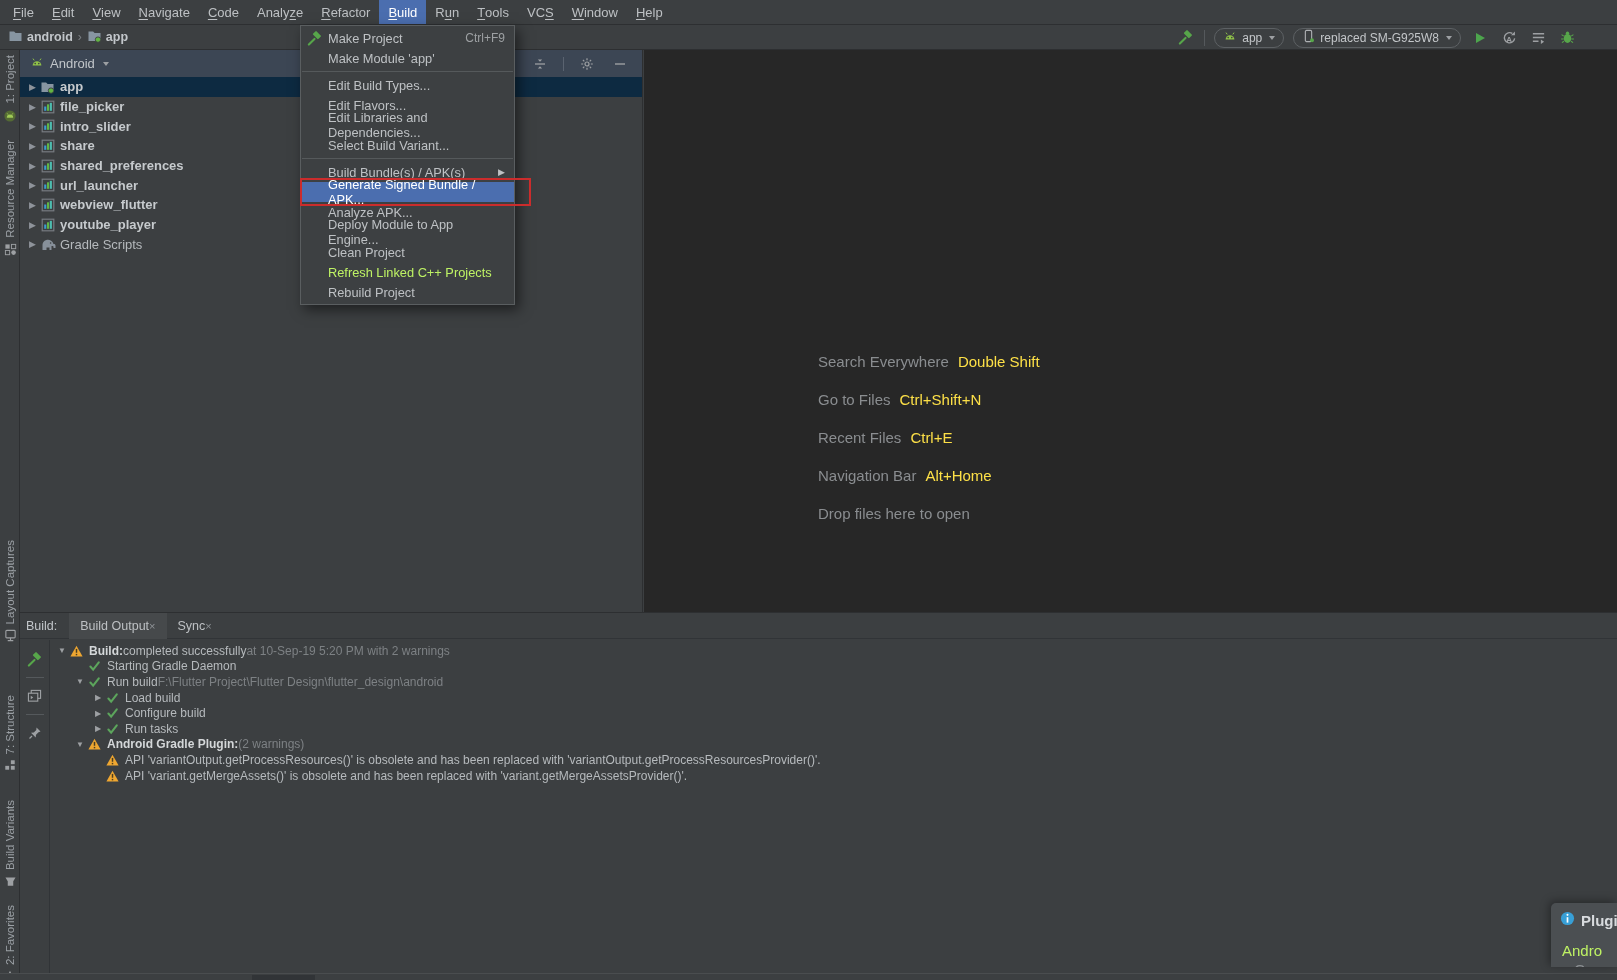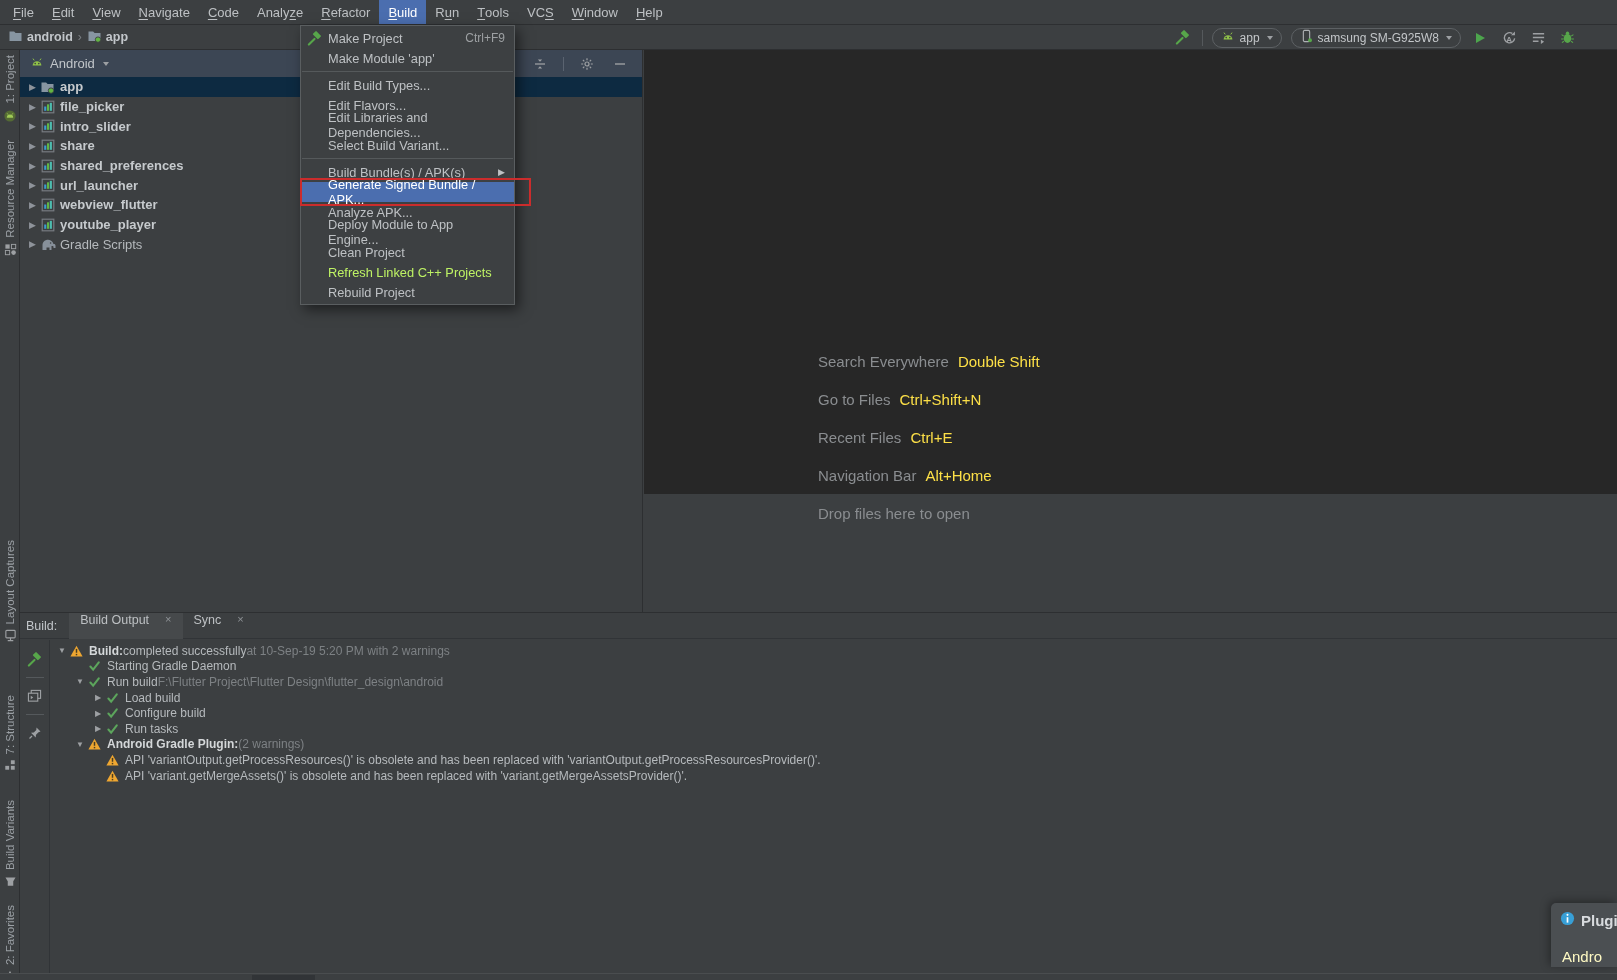--- a/index.html
+++ b/index.html
@@ -35,31 +35,31 @@
   .pp-header{height:27px;background:#3c4654;display:flex;align-items:center;padding:0 12px 0 10px;gap:6px;color:#c2c6ca}
   .pp-tools{margin-left:auto;display:flex;align-items:center;gap:13px}
   .pp-sep{width:1px;height:14px;background:#5a6370}
   .trow{display:flex;align-items:center;height:19.7px;padding-left:6px}
   .trow.selected{background:#0d2a41}
   .trow .arrow{color:#8e939a;font-size:9px;width:13px;text-align:center;flex:none}
   .trow .ticon{width:17px;display:flex;justify-content:center;flex:none;margin-right:4px}
   .trow .tlabel{font-weight:bold;color:#c6cacd}
   .trow .tlabel.plain{font-weight:normal;color:#b5b9bc}
   
-  .editor{position:absolute;left:644px;top:50px;right:0;height:444px;background:#272727}
+  .editor{position:absolute;left:644px;top:50px;right:0;height:562px;background:#272727}
   .shortcuts{position:absolute;left:174px;top:300px;display:flex;flex-direction:column;gap:15px;font-size:15px}
   .sline{height:23px;display:flex;align-items:center;gap:9px;white-space:nowrap}
   .saction{color:#8a8d90}
   .skeys{color:#fde047}
   
   .build-panel{position:absolute;left:20px;top:613px;right:0;bottom:7px;background:#3c3f41}
   .bp-top{position:absolute;left:-20px;right:0;top:-1px;height:1px;background:#2d2f31}
   .bp-header{height:26px;display:flex;align-items:center;font-size:12.5px;color:#c2c6ca;border-bottom:1px solid #313437}
   .bp-label{padding:0 12px 0 6px}
-  .bp-tab{height:26px;display:flex;padding:0 11px;gap:16px;color:#bdc0c3}
+  .bp-tab{height:26px;display:flex;align-items:center;padding:0 11px;gap:0;color:#bdc0c3}
   .bp-tab.active{background:#46494b}
   .tab-close{color:#8f9397;font-size:11px}
   .bp-strip{position:absolute;left:0;top:27px;bottom:0;width:30px;border-right:1px solid #313437;
             display:flex;flex-direction:column;align-items:center;padding-top:9px;gap:8px}
   .strip-sep{width:18px;height:1px;background:#55595c}
   .bp-content{position:absolute;left:31px;top:27px;right:0;bottom:0;padding-top:3px;font-size:12px;color:#b6babd;overflow:hidden}
   .brow{display:flex;align-items:center;height:15.6px;white-space:nowrap}
   .brow .arr{width:14px;font-size:8px;color:#9da0a3;text-align:center;flex:none}
   .brow .ic{width:15px;display:flex;justify-content:center;flex:none;margin-right:5px}
   .seg-b{font-weight:bold;color:#d4d7d9}
@@ -76,21 +76,21 @@
   .menu-sep{height:1px;background:#55595b;margin:3px 1px}
   .annotation{position:absolute;left:-1px;right:-17px;top:-4px;bottom:-4px;border:2px solid #cb2c2c;pointer-events:none;z-index:12}
   
   .statusbar{position:absolute;left:0;right:0;bottom:0;height:7px;background:#3c3f41;border-top:1px solid #4a4d4f;z-index:3}
   .sb-block{position:absolute;left:252px;width:63px;top:1px;bottom:0;background:#313437}
   .notification{position:absolute;left:1551px;top:903px;right:0;height:64px;background:#4b4f52;
                 border-top-left-radius:5px;box-shadow:-2px -2px 8px rgba(0,0,0,.35);z-index:6;
                 padding:8px 0 0 9px;font-size:15px;overflow:hidden}
   .ntitle-row{display:flex;align-items:center;gap:6px}
   .ntitle{font-weight:bold;color:#d8dbde;white-space:nowrap}
-  .nline2{color:#fef9c3;margin:19px 0 0 2px;white-space:nowrap}
+  .nline2{color:#bef264;margin:13px 0 0 2px;white-space:nowrap}
   .nline3{color:#8d9194;margin:2px 0 0 14px;white-space:nowrap}
 </style>
 </head>
 <body>
 
 <div id="app">
 
   <div class="menubar" id="menubar">
       <div class="mitem"><u>F</u>ile</div>
       <div class="mitem"><u>E</u>dit</div>
@@ -140,21 +140,21 @@
               <circle cx="8.8" cy="7.6" r=".8" fill="#3c3f41"></circle>
             </svg></span>
         <span>app</span>
         <span class="caret"></span>
       </span>
       <span class="combo">
         <span id="combo-phone"><svg width="13" height="14" viewBox="0 0 14 14">
               <rect x="3.6" y="1" width="6.8" height="12" rx="1.3" fill="none" stroke="#aeb1b4" stroke-width="1.2"></rect>
               <circle cx="10.8" cy="11.6" r="2.1" fill="#57a64a"></circle>
             </svg></span>
-        <span>samsung SM-G925W8</span>
+        <span>replaced SM-G925W8</span>
         <span class="caret"></span>
       </span>
       <span class="icnbtn" id="tb-play">
           <svg width="14" height="14" viewBox="0 0 14 14">
             <path d="M3 2l9 5-9 5z" fill="#4da54d"></path>
           </svg>
         </span>
       <span class="icnbtn" id="tb-apply">
           <svg width="15" height="15" viewBox="0 0 16 16">
             <path d="M13.5 9A5.5 5.5 0 1 1 11 3.6" fill="none" stroke="#9da0a3" stroke-width="1.4"></path>

